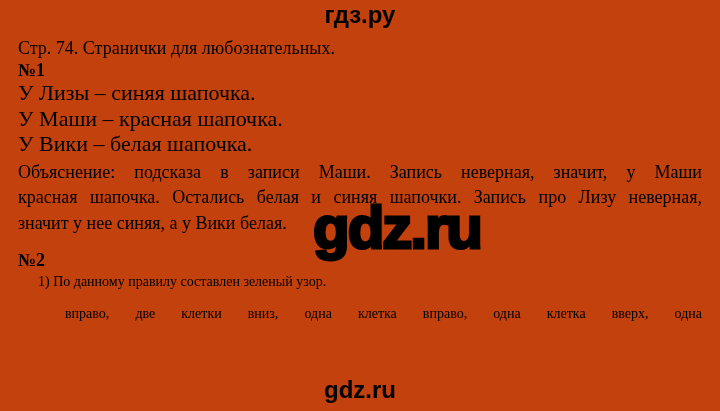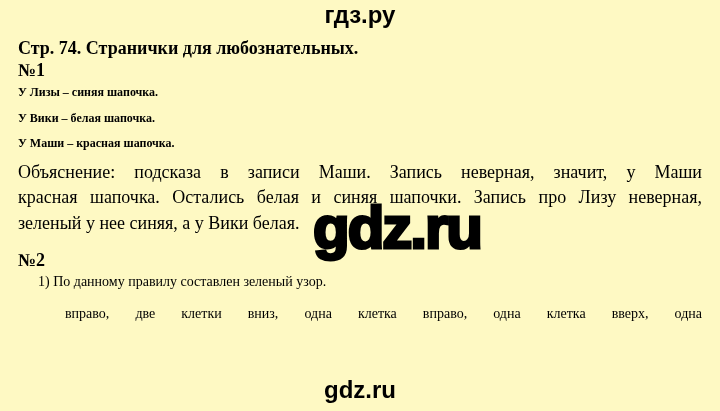--- a/index.html
+++ b/index.html
@@ -1,61 +1,60 @@
 <!DOCTYPE html>
 <html><head>
 <meta charset="utf-8">
 <style>
   html, body { margin: 0; padding: 0; background: #ffffff; }
   .page {
     position: relative;
     width: 720px;
     height: 411px;
-    background: #fef9c3;
+    background: #c2410c;
     color: #000000;
     font-family: "Liberation Serif", serif;
     overflow: hidden;
   }
   .logo-top, .logo-bottom {
     position: absolute;
     left: 0;
     width: 720px;
     text-align: center;
     font-family: "Liberation Sans", sans-serif;
     font-weight: bold;
     font-size: 24px;
     line-height: 28px;
   }
   .logo-top { top: 1px; }
   .logo-bottom { top: 376px; }
   .title {
     position: absolute;
     left: 18px;
     top: 36px;
-    font-weight: bold;
+    font-weight: normal;
     font-size: 18px;
     line-height: 24px;
     text-align: center;
   }
   .task-number {
     position: absolute;
     left: 18px;
     font-weight: bold;
     font-size: 18px;
     line-height: 24px;
   }
   .task1-num { top: 58px; }
   .task2-num { top: 248px; }
   .answers {
     position: absolute;
     left: 18px;
     top: 80px;
-    font-size: 12px;
+    font-size: 22px;
     line-height: 25.6px;
-    font-weight: bold;
   }
   .explanation {
     position: absolute;
     left: 18px;
     top: 160px;
     width: 684px;
     font-size: 18px;
     line-height: 25.4px;
   }
   .just {
@@ -92,31 +91,31 @@
 <div class="page">
 
   <div class="logo-top">гдз.ру</div>
 
   <div class="title">Стр. 74. Странички для любознательных.</div>
 
   <div class="task-number task1-num">№1</div>
 
   <div class="answers">
     <div class="answer-line">У Лизы – синяя шапочка.</div>
+    <div class="answer-line">У Маши – красная шапочка.</div>
     <div class="answer-line">У Вики – белая шапочка.</div>
-    <div class="answer-line">У Маши – красная шапочка.</div>
   </div>
 
   <div class="explanation">
     <div class="exp-line just">
       <span class="exp-label">Объяснение:</span>
       <span>подсказа в записи Маши. Запись неверная, значит, у Маши</span>
     </div>
     <div class="exp-line just">красная шапочка. Остались белая и синяя шапочки. Запись про Лизу неверная,</div>
-    <div class="exp-line">зеленый у нее синяя, а у Вики белая.</div>
+    <div class="exp-line">значит у нее синяя, а у Вики белая.</div>
   </div>
 
   <div class="watermark">gdz.ru</div>
 
   <div class="task-number task2-num">№2</div>
 
   <div class="list">
     <div class="list-line">1) По данному правилу составлен зеленый узор.</div>
     <div class="list-line just cont">вправо, две клетки вниз, одна клетка вправо, одна клетка вверх, одна</div>
   </div>

